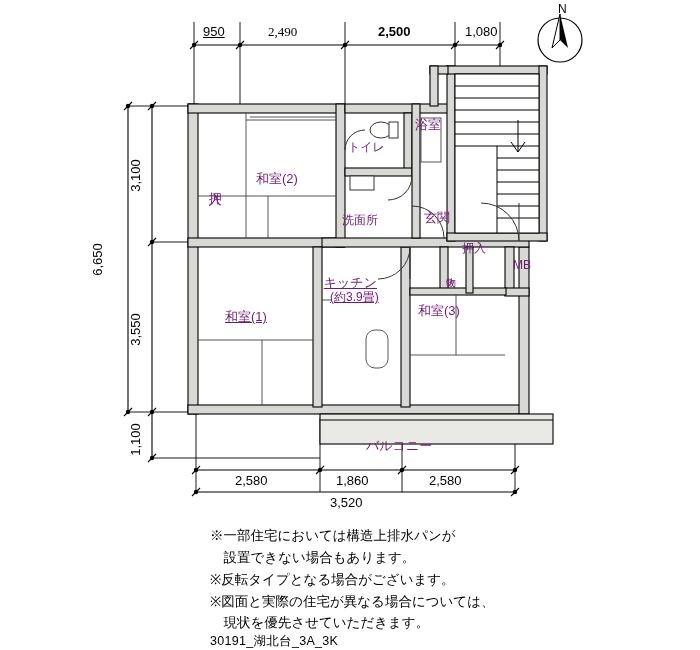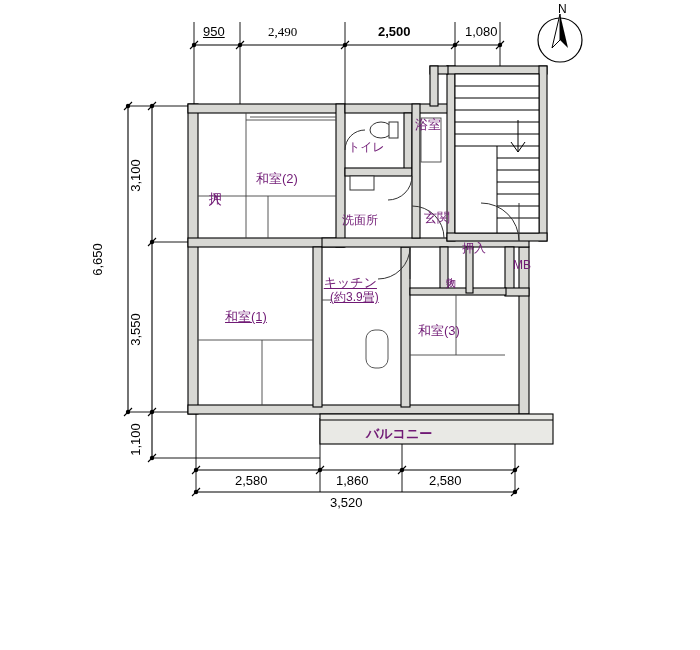--- a/index.html
+++ b/index.html
@@ -326,33 +326,39 @@
 
   <div class="rlabel" style="left:322px; top:276px;text-decoration:underline;">
     <div>キッチン</div>
     <div style="font-size:12px;margin-left:8px;">(約3.9畳)</div>
   </div>
 
   <div class="rlabel" style="left:225px; top:310px;text-decoration:underline;">
     <span>和室</span><span>(1)</span>
   </div>
 
-  <div class="rlabel" style="left:418px; top:324px;">
+  <div class="rlabel" style="left:418px; top:304px;">
     <span>和室</span><span>(3)</span>
   </div>
 
   <div class="rlabel vertxt tiny" style="left:445px; top:253px; height:34px;">物入</div>
 
   <div class="rlabel small" style="left:462px; top:242px;">押入</div>
   <div class="rlabel small" style="left:513px; top:259px;">MB</div>
-  <div class="rlabel" style="left:366px; top:427px;font-weight:bold;">バルコニー</div>
+  <div class="rlabel" style="left:366px; top:439px;">バルコニー</div>
 
   <div class="compass">
     <div class="nlab">N</div>
     <svg width="60" height="62" viewBox="0 0 60 62">
       <circle cx="30" cy="36" r="22" fill="#fff" stroke="#000" stroke-width="1.2"></circle>
       <path d="M30 10 L38 44 L30 36 Z" fill="#000"></path>
       <path d="M30 10 L22 44 L30 36 Z" fill="#fff" stroke="#000" stroke-width="1"></path>
     </svg>
   </div>
 
+  <div class="notes">※一部住宅においては構造上排水パンが
+　設置できない場合もあります。
+※反転タイプとなる場合がございます。
+※図面と実際の住宅が異なる場合については、
+　現状を優先させていただきます。</div>
+  <div class="code">30191_湖北台_3A_3K</div>
 
 </div>
 
 </body></html>

